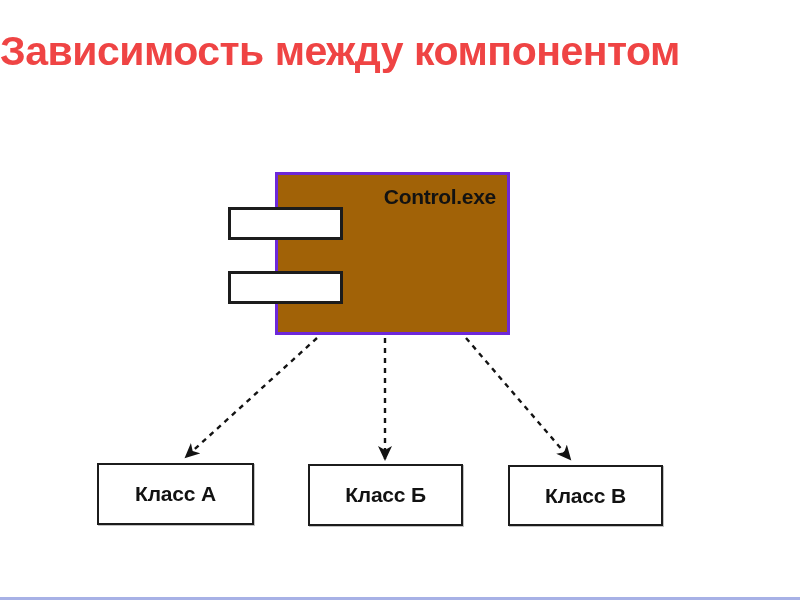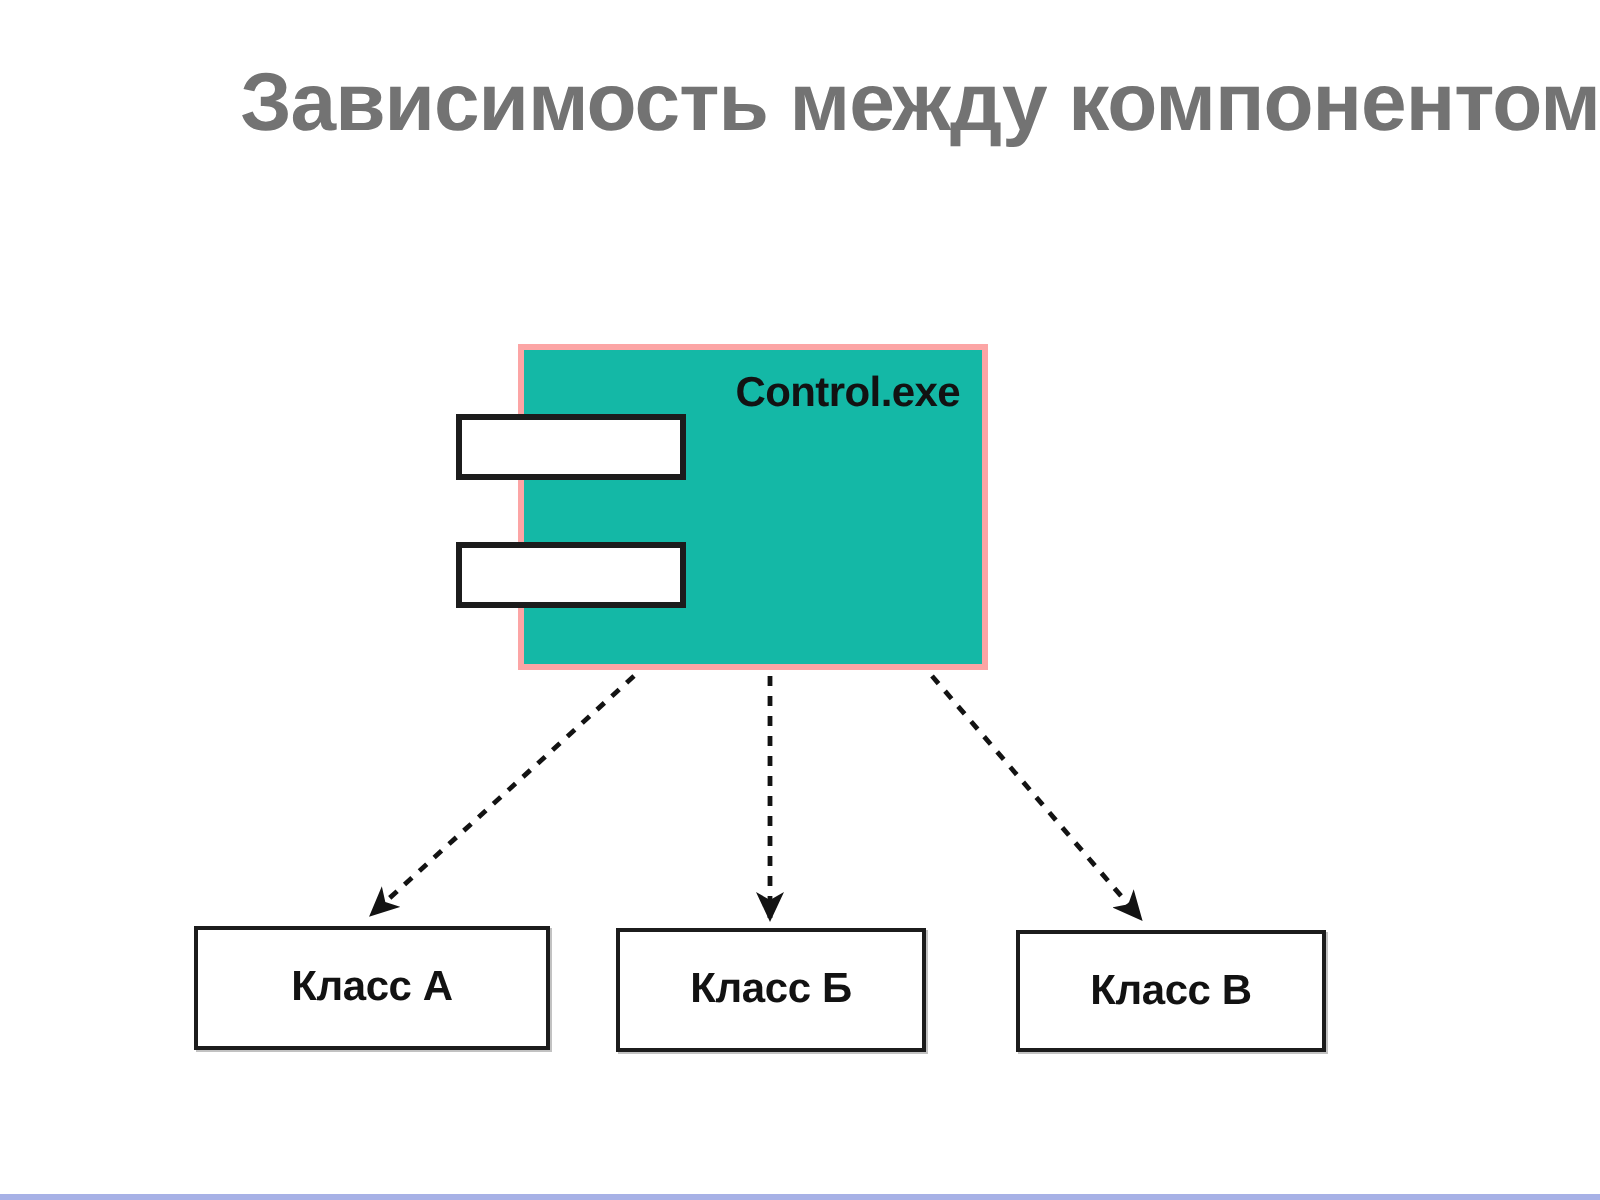--- a/index.html
+++ b/index.html
@@ -14,38 +14,38 @@
     background: #ffffff;
     overflow: hidden;
     font-family: "Liberation Sans", sans-serif;
   }
   .title {
     position: absolute;
     top: 26px;
     left: 0;
     width: 800px;
     margin: 0;
-    text-align: right;
+    text-align: left;
     font-size: 41px;
     line-height: 50px;
     font-weight: bold;
-    color: #737373;
+    color: #ef4444;
     letter-spacing: -0.5px;
   }
   .title .line { display: block; }
 
   
   .component-box {
     position: absolute;
-    left: 259px;
+    left: 275px;
     top: 172px;
     width: 235px;
     height: 163px;
-    border: 3px solid #fca5a5;
-    background: #14b8a6;
+    border: 3px solid #6d28d9;
+    background: #a16207;
     box-sizing: border-box;
     z-index: 1;
   }
   .component-label {
     position: absolute;
     top: 10px;
     right: 11px;
     font-size: 21px;
     font-weight: bold;
     color: #121212;
@@ -88,21 +88,21 @@
     align-items: center;
     justify-content: center;
     z-index: 2;
   }
   .class-box .class-label {
     font-size: 21px;
     font-weight: bold;
     color: #121212;
     letter-spacing: -0.2px;
   }
-  .class-a { left: 97px;  top: 463px; width: 178px; height: 62px; }
+  .class-a { left: 97px;  top: 463px; width: 157px; height: 62px; }
   .class-b { left: 308px; top: 464px; width: 155px; height: 62px; }
   .class-v { left: 508px; top: 465px; width: 155px; height: 61px; }
 
   .bottom-accent {
     position: absolute;
     left: 0;
     bottom: 0;
     width: 800px;
     height: 3px;
     background: #a7b1e6;

